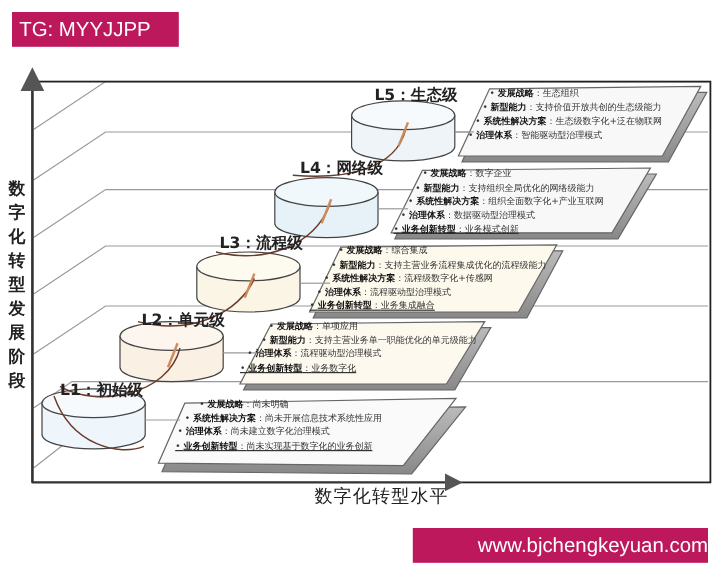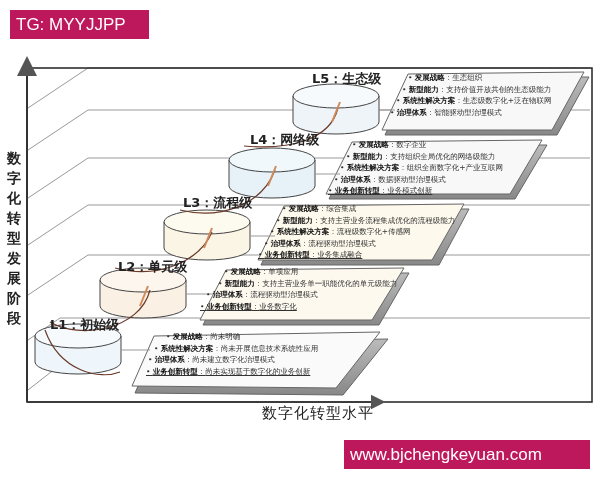--- a/index.html
+++ b/index.html
@@ -1,19 +1,19 @@
 <!DOCTYPE html>
 <html><head>
 <meta charset="utf-8">
 <style>
   html,body{margin:0;padding:0;background:#fff;}
   body{width:600px;height:480px;position:relative;overflow:hidden;font-family:"DejaVu Sans",sans-serif;}
   .wm{position:absolute;background:#be185d;color:#fff;font-family:"Liberation Sans",sans-serif;}
   .wm-top{left:10px;top:10px;width:139px;height:29px;font-size:17px;line-height:29px;padding-left:6px;box-sizing:border-box;}
-  .wm-bot{left:344px;top:440px;width:246px;height:29px;font-size:17px;line-height:29px;padding-left:6px;box-sizing:border-box;}
+  .wm-bot{left:344px;top:440px;width:246px;height:29px;font-size:17px;line-height:29px;padding-left:6px;box-sizing:border-box;text-align:right;}
   svg.diagram{position:absolute;left:0;top:0;}
   .ylabel{position:absolute;left:4px;top:148px;width:20px;font-size:14px;font-weight:bold;line-height:20px;text-align:center;color:#222;}
   .xlabel{position:absolute;left:262px;top:404px;font-size:15px;font-weight:normal;color:#222;letter-spacing:1px;}
   .lvl{position:absolute;font-size:13px;font-weight:bold;color:#222;white-space:nowrap;}
   .card{position:absolute;font-size:7.5px;line-height:11.5px;color:#333;white-space:nowrap;}
   .card .row b{font-weight:bold;color:#111;}
   .card .row.last{text-decoration:underline;}
 </style>
 </head>
 <body>

